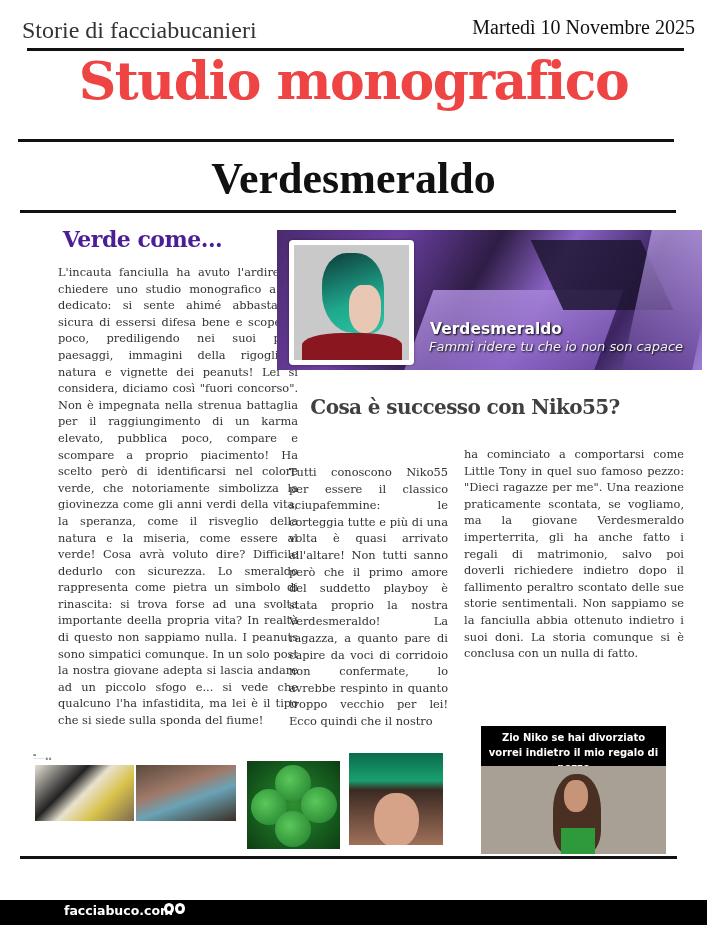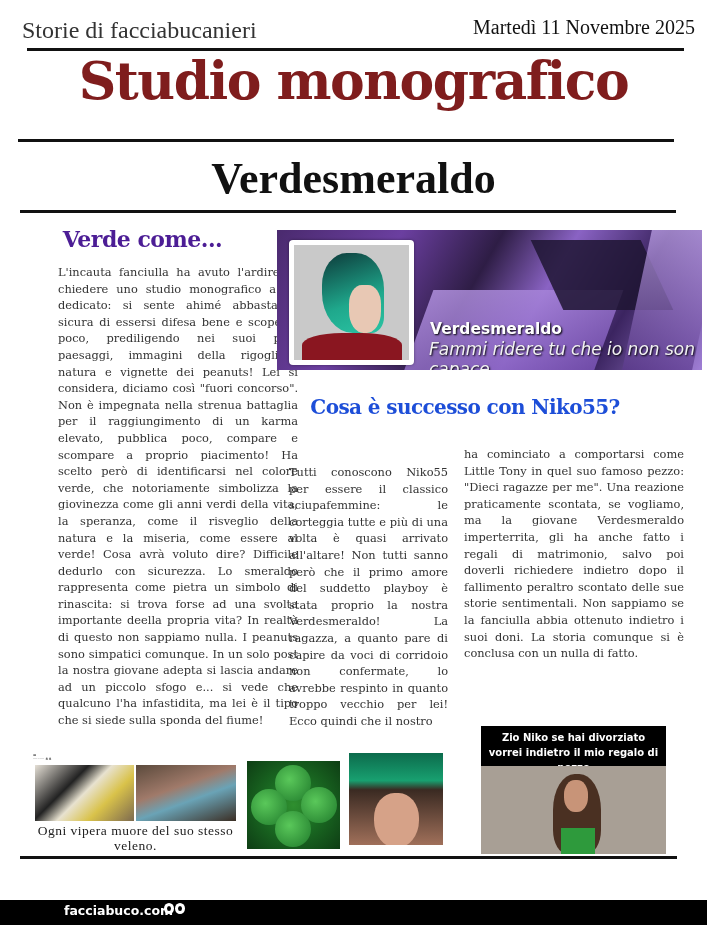--- a/index.html
+++ b/index.html
@@ -2,43 +2,43 @@
 <html><head>
 <meta charset="utf-8">
 <style>
   * { box-sizing: border-box; margin: 0; padding: 0; }
   html, body { width: 707px; height: 925px; background: #ffffff; overflow: hidden; }
   body { position: relative; font-family: "DejaVu Serif", serif; color: #222; }
 
   .masthead-left { position: absolute; left: 22px; top: 17px; font-family: "Liberation Serif", serif; font-size: 24px; color: #333; }
   .masthead-right { position: absolute; right: 12px; top: 16px; font-family: "Liberation Serif", serif; font-size: 20px; color: #111; }
   .rule { position: absolute; background: #111; }
-  .main-title { position: absolute; left: 0; width: 707px; top: 50px; text-align: center; font-family: "DejaVu Serif", serif; font-weight: bold; font-size: 52px; letter-spacing: -1.5px; color: #7f1d1d; }
+  .main-title { position: absolute; left: 0; width: 707px; top: 50px; text-align: center; font-family: "DejaVu Serif", serif; font-weight: bold; font-size: 52px; letter-spacing: -1.5px; color: #ef4444; }
   .subject { position: absolute; left: 0; width: 707px; top: 153px; text-align: center; font-family: "Liberation Serif", serif; font-size: 44px; color: #111; }
 
   .h-left { position: absolute; left: 20px; width: 245px; top: 226px; text-align: center; font-family: "DejaVu Serif", serif; font-weight: bold; font-size: 22px; color: #4c1d95; letter-spacing: -0.5px; }
   .col { position: absolute; font-family: "DejaVu Serif", serif; font-size: 11.4px; line-height: 16.6px; color: #333; text-align: justify; }
   .col-left { left: 22px; top: 264px; width: 240px; margin-left: 36px; }
   .col-mid { left: 289px; top: 464px; width: 159px; }
   .col-right { left: 464px; top: 446px; width: 220px; }
 
   .banner { position: absolute; left: 277px; top: 230px; width: 425px; height: 140px; overflow: hidden;
     background: linear-gradient(120deg, #4a2a6e 0%, #6b3fa0 25%, #2e1d45 45%, #8a63c4 60%, #3b2460 78%, #a07fd6 100%); }
   .banner .facet1 { position: absolute; left: 140px; top: 60px; width: 190px; height: 90px; background: linear-gradient(160deg, #b898e6, #7a52b8); transform: skewX(-20deg); opacity: 0.8; }
   .banner .facet2 { position: absolute; left: 270px; top: 10px; width: 110px; height: 70px; background: #1e1533; transform: skewX(25deg); opacity: 0.85; }
   .banner .facet3 { position: absolute; left: 360px; top: 0; width: 70px; height: 140px; background: linear-gradient(180deg, #c4a8ee, #5c3a8e); transform: skewX(-12deg); opacity: 0.7; }
   .avatar-frame { position: absolute; left: 12px; top: 10px; width: 125px; height: 125px; background: #fff; border-radius: 4px; padding: 5px; box-shadow: 0 0 3px rgba(0,0,0,0.4); }
   .avatar { width: 100%; height: 100%; background: #c9c9c9; position: relative; overflow: hidden; }
   .avatar .hair { position: absolute; left: 28px; top: 8px; width: 62px; height: 80px; background: linear-gradient(160deg, #0d3a3a, #1fa88c 60%, #2bc4a4); border-radius: 40% 45% 20% 50%; }
   .avatar .face { position: absolute; left: 55px; top: 40px; width: 32px; height: 48px; background: #e8c8b4; border-radius: 40% 40% 45% 45%; }
   .avatar .shirt { position: absolute; left: 8px; top: 88px; width: 100px; height: 30px; background: #8a1620; border-radius: 40% 40% 0 0; }
   .banner-name { position: absolute; left: 153px; top: 90px; font-family: "DejaVu Sans", sans-serif; font-weight: bold; font-size: 15.5px; color: #fff; text-shadow: 1px 1px 2px #000; }
-  .banner-tagline { position: absolute; left: 152px; top: 109px; font-family: "DejaVu Sans", sans-serif; font-style: italic; font-size: 17px; color: #f2f2f2; text-shadow: 1px 1px 2px #000; }
+  .banner-tagline { position: absolute; left: 152px; top: 109px; font-family: "DejaVu Sans", sans-serif; font-style: italic; font-size: 13px; color: #f2f2f2; text-shadow: 1px 1px 2px #000; }
 
-  .h-right { position: absolute; left: 285px; width: 360px; top: 395px; text-align: center; font-family: "DejaVu Serif", serif; font-weight: bold; font-size: 20px; color: #1d4ed8; letter-spacing: -0.6px; }
+  .h-right { position: absolute; left: 285px; width: 360px; top: 395px; text-align: center; font-family: "DejaVu Serif", serif; font-weight: bold; font-size: 20px; color: #404040; letter-spacing: -0.6px; }
 
   .meme1 { position: absolute; left: 33px; top: 753px; width: 205px; height: 100px; background: #fff; }
   .meme1 .caption-tiny { position: absolute; left: 0; top: 0; font-family: "DejaVu Sans", sans-serif; font-size: 3.5px; color: #555; line-height: 4px; }
   .meme1 .pic-a { position: absolute; left: 2px; top: 12px; width: 99px; height: 56px; background: linear-gradient(135deg, #e5e0d6 0%, #222 35%, #e8e2d0 50%, #d9c24a 70%, #7d6a4f 100%); }
   .meme1 .pic-b { position: absolute; left: 103px; top: 12px; width: 100px; height: 56px; background: linear-gradient(160deg, #5b4a3c 0%, #a07a6a 40%, #6aa3b6 60%, #3b2e24 100%); }
   .meme1 .meme-text { position: absolute; left: 0; top: 70px; width: 205px; text-align: center; font-family: "Liberation Serif", serif; font-size: 13.5px; line-height: 15px; color: #222; letter-spacing: 0.5px; }
 
   .img-clover { position: absolute; left: 247px; top: 761px; width: 93px; height: 88px; background: radial-gradient(circle at 50% 50%, #2f8f2f 0%, #1a6a22 45%, #0e3d14 100%); overflow: hidden; }
   .img-clover .leaf { position: absolute; width: 36px; height: 36px; background: radial-gradient(circle at 40% 40%, #5ac85a, #1f7a2b); border-radius: 50%; }
   .img-hat { position: absolute; left: 349px; top: 753px; width: 94px; height: 92px; background: linear-gradient(180deg, #0c6b4c 0%, #18a070 30%, #3a2a22 40%, #a0705a 100%); overflow: hidden; }
@@ -56,21 +56,21 @@
   .footer .visto { position: absolute; left: 8px; top: 0; font-family: "DejaVu Sans", sans-serif; font-size: 11px; color: #fff; margin-top: 28px; }
   .footer .site { position: absolute; left: 64px; top: 3px; font-family: "DejaVu Sans", sans-serif; font-weight: bold; font-size: 12.5px; color: #fff; }
   .footer .eyes { position: absolute; left: 164px; top: 3px; display: flex; gap: 1px; }
   .footer .eye { width: 10px; height: 11px; background: #fff; border-radius: 50%; position: relative; }
   .footer .eye::after { content: ""; position: absolute; left: 3px; top: 3px; width: 4px; height: 5px; background: #000; border-radius: 50%; }
 </style>
 </head>
 <body>
 
 <div class="masthead-left">Storie di facciabucanieri</div>
-<div class="masthead-right">Martedì 11 Novembre 2025</div>
+<div class="masthead-right">Martedì 10 Novembre 2025</div>
 <div class="rule" style="left:27px; top:48px; width:657px; height:3px;"></div>
 
 <h1 class="main-title">Studio monografico</h1>
 
 <div class="rule" style="left:18px; top:139px; width:656px; height:3px;"></div>
 <h2 class="subject">Verdesmeraldo</h2>
 <div class="rule" style="left:20px; top:210px; width:656px; height:3px;"></div>
 
 <h3 class="h-left">Verde come...</h3>
 <p class="col col-left">L'incauta fanciulla ha avuto l'ardire di chiedere uno studio monografico a lei dedicato: si sente ahimé abbastanza sicura di essersi difesa bene e scoperta poco, prediligendo nei suoi post paesaggi, immagini della rigogliosa natura e vignette dei peanuts! Lei si considera, diciamo così "fuori concorso". Non è impegnata nella strenua battaglia per il raggiungimento di un karma elevato, pubblica poco, compare e scompare a proprio piacimento! Ha scelto però di identificarsi nel colore verde, che notoriamente simbolizza la giovinezza come gli anni verdi della vita, la speranza, come il risveglio della natura e la miseria, come essere al verde! Cosa avrà voluto dire? Difficile dedurlo con sicurezza. Lo smeraldo rappresenta come pietra un simbolo di rinascita: si trova forse ad una svolta importante deella propria vita? In realtà di questo non sappiamo nulla. I peanuts sono simpatici comunque. In un solo post la nostra giovane adepta si lascia andare ad un piccolo sfogo e... si vede che qualcuno l'ha infastidita, ma lei è il tipo che si siede sulla sponda del fiume!</p>
@@ -91,21 +91,20 @@
 </div>
 
 <h3 class="h-right">Cosa è successo con Niko55?</h3>
 <p class="col col-mid">Tutti conoscono Niko55 per essere il classico sciupafemmine: le corteggia tutte e più di una volta è quasi arrivato all'altare! Non tutti sanno però che il primo amore del suddetto playboy è stata proprio la nostra Verdesmeraldo! La ragazza, a quanto pare di capire da voci di corridoio non confermate, lo avrebbe respinto in quanto troppo vecchio per lei! Ecco quindi che il nostro</p>
 <p class="col col-right">ha cominciato a comportarsi come Little Tony in quel suo famoso pezzo: "Dieci ragazze per me". Una reazione praticamente scontata, se vogliamo, ma la giovane Verdesmeraldo imperterrita, gli ha anche fatto i regali di matrimonio, salvo poi doverli richiedere indietro dopo il fallimento peraltro scontato delle sue storie sentimentali. Non sappiamo se la fanciulla abbia ottenuto indietro i suoi doni. La storia comunque si è conclusa con un nulla di fatto.</p>
 
 <div class="meme1">
   <div class="caption-tiny">▬<br>·········· ♣♣</div>
   <div class="pic-a"></div>
   <div class="pic-b"></div>
-  <div class="meme-text">Ogni vipera muore del suo stesso veleno.</div>
 </div>
 
 <div class="img-clover">
   <div class="leaf" style="left:28px; top:4px;"></div>
   <div class="leaf" style="left:4px; top:28px;"></div>
   <div class="leaf" style="left:54px; top:26px;"></div>
   <div class="leaf" style="left:28px; top:50px;"></div>
 </div>
 
 <div class="img-hat">

